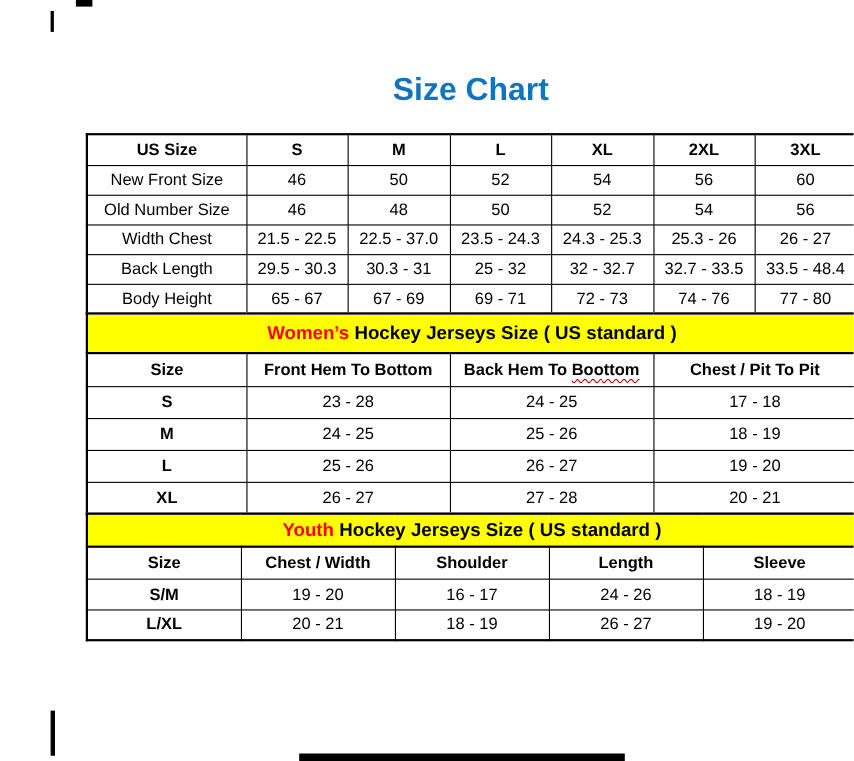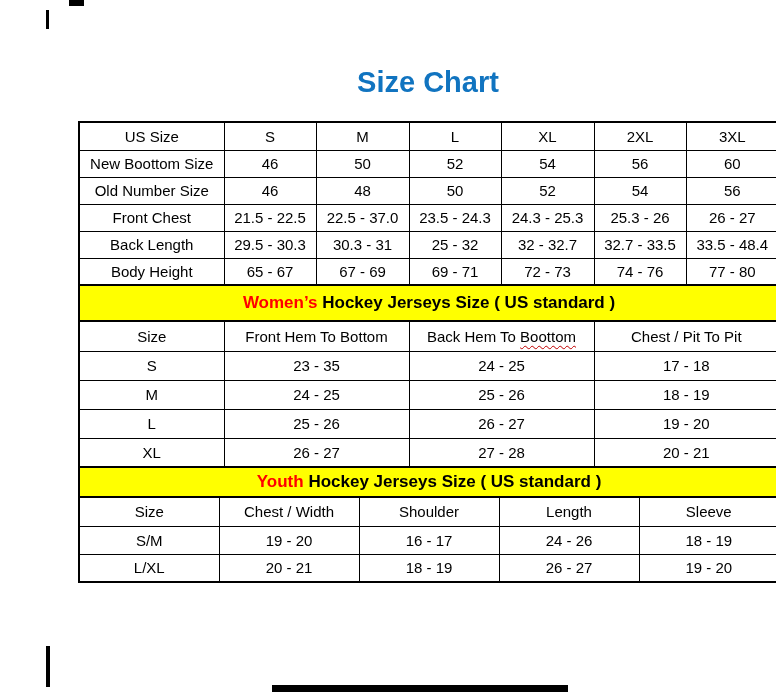--- a/index.html
+++ b/index.html
@@ -40,21 +40,21 @@
   table.size-table + table.size-table { margin-top: -2px; }
   .size-table th, .size-table td {
     border: 1px solid #000000;
     text-align: center;
     vertical-align: middle;
     font-size: 15px;
     padding: 0;
     overflow: hidden;
     white-space: nowrap;
   }
-  .size-table th { font-weight: normal; }
+  .size-table th { font-weight: bold; }
   .banner-row td {
     border: 2px solid #000000;
     background: #FFFF00;
     font-weight: bold;
     font-size: 17px;
   }
   .t-men  .banner-row td { height: 37px; }
   .t-women .banner-row td { height: 36px; }
   .t-youth .banner-row td { height: 30px; }
   .t-men  .hdr-row th  { height: 28px; }
@@ -105,39 +105,39 @@
       <tr class="hdr-row">
         <th>US Size</th>
         <th>S</th>
         <th>M</th>
         <th>L</th>
         <th>XL</th>
         <th>2XL</th>
         <th>3XL</th>
       </tr>
       <tr class="data-row">
-        <td>New Boottom Size</td>
+        <td>New Front Size</td>
         <td>46</td>
         <td>50</td>
         <td>52</td>
         <td>54</td>
         <td>56</td>
         <td>60</td>
       </tr>
       <tr class="data-row">
         <td>Old Number Size</td>
         <td>46</td>
         <td>48</td>
         <td>50</td>
         <td>52</td>
         <td>54</td>
         <td>56</td>
       </tr>
       <tr class="data-row">
-        <td>Front Chest</td>
+        <td>Width Chest</td>
         <td>21.5 - 22.5</td>
         <td>22.5 - 37.0</td>
         <td>23.5 - 24.3</td>
         <td>24.3 - 25.3</td>
         <td>25.3 - 26</td>
         <td>26 - 27</td>
       </tr>
       <tr class="data-row">
         <td>Back Length</td>
         <td>29.5 - 30.3</td>
@@ -171,21 +171,21 @@
         <td colspan="4"><span class="red">Women’s</span><span> Hockey Jerseys Size ( US standard )</span></td>
       </tr>
       <tr class="hdr-row">
         <th>Size</th>
         <th>Front Hem To Bottom</th>
         <th><span>Back Hem To </span><span class="misspelled">Boottom</span></th>
         <th>Chest / Pit To Pit</th>
       </tr>
       <tr class="data-row">
         <th>S</th>
-        <td>23 - 35</td>
+        <td>23 - 28</td>
         <td>24 - 25</td>
         <td>17 - 18</td>
       </tr>
       <tr class="data-row">
         <th>M</th>
         <td>24 - 25</td>
         <td>25 - 26</td>
         <td>18 - 19</td>
       </tr>
       <tr class="data-row">

